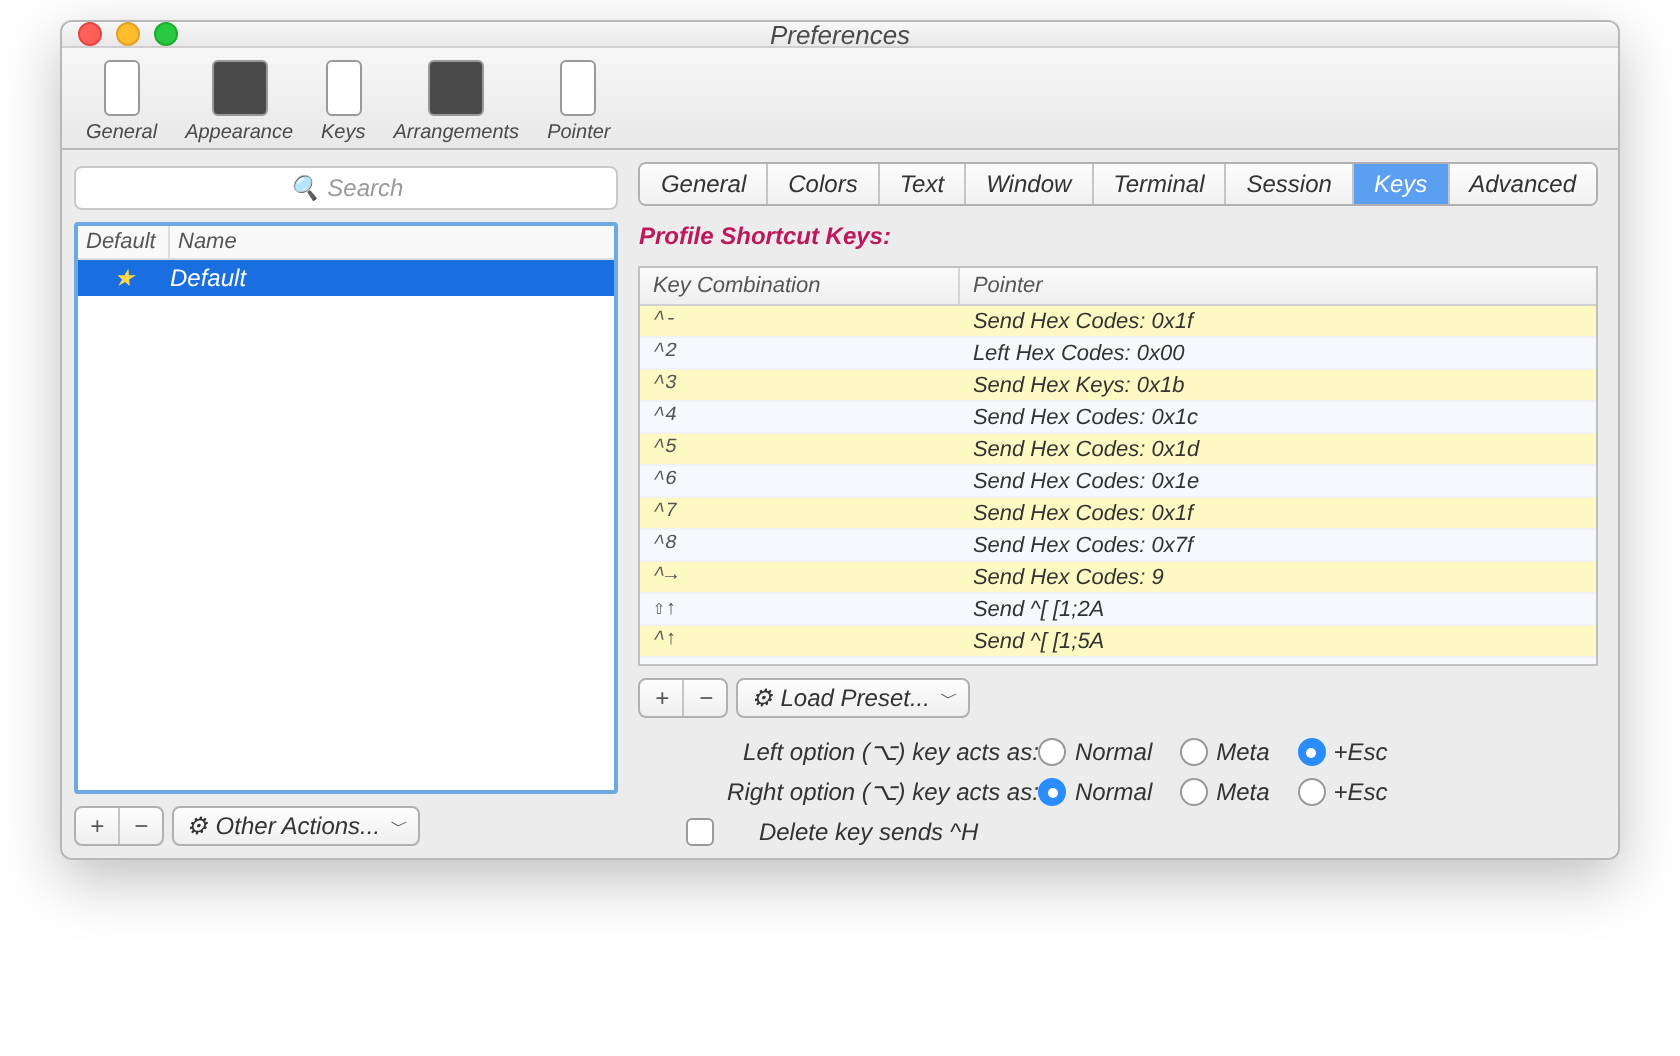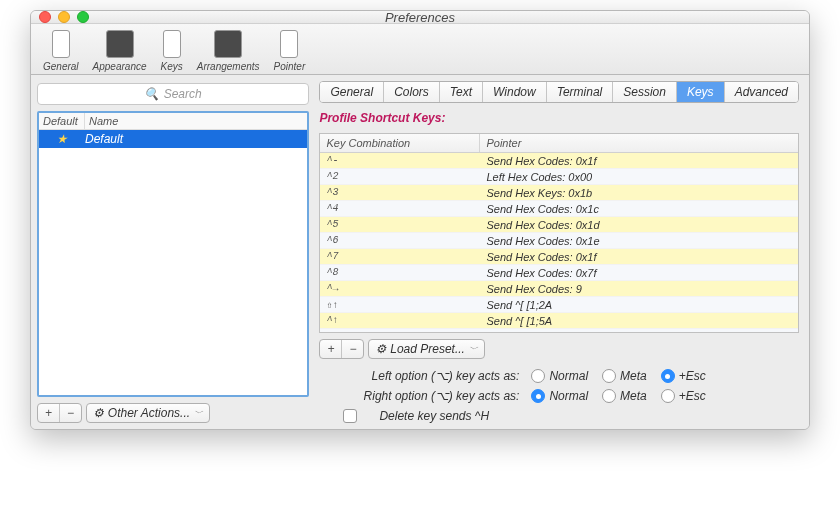--- a/index.html
+++ b/index.html
@@ -45,21 +45,21 @@
 .thead { display: flex; background: linear-gradient(#fafafa,#efefef); border-bottom: 1px solid #d0d0d0; }
 .th { padding: 3px 6px; color: #555; }
 .th1 { width: 160px; border-right: 1px solid #d5d5d5; }
 .th2 { flex: 1; }
 .trow { display: flex; border-bottom: 1px solid #f2f2f2; height: 16px; align-items: center; }
 .trow:nth-child(even){ background:#f6f8fb; }
 .td1 { width: 160px; padding: 0 6px; font-family: "Menlo","Courier New",monospace; font-size: 10px; color: #555; }
 .td2 { flex: 1; padding: 0 6px; }
 .table-bottom { display: flex; gap: 4px; }
 .options { font-size: 12px; color: #333; display: flex; flex-direction: column; gap: 6px; padding-top: 4px; }
-.opt-row { display: flex; align-items: center; gap: 12px; }
+.opt-row { display: flex; align-items: center; gap: 0; }
 .opt-label { width: 200px; text-align: right; }
 .radio-g { display: flex; gap: 14px; align-items: center; }
 .radio { display: flex; gap: 4px; }
 .rdot { width: 14px; height: 14px; border-radius: 50%; border: 1px solid #999; background: #fff; display: flex; align-items: center; justify-content: center; }
 .rdot.on { background: #2a8cff; border-color: #2a8cff; }
 .rdot.on::after { content:""; width:5px; height:5px; background:#fff; border-radius:50%; }
 .chk-row { display: flex; align-items: center; gap: 22px; padding-left: 24px; }
 .chkbox { width: 14px; height: 14px; border: 1px solid #999; border-radius: 3px; background: #fff; }
 </style>
 </head>

